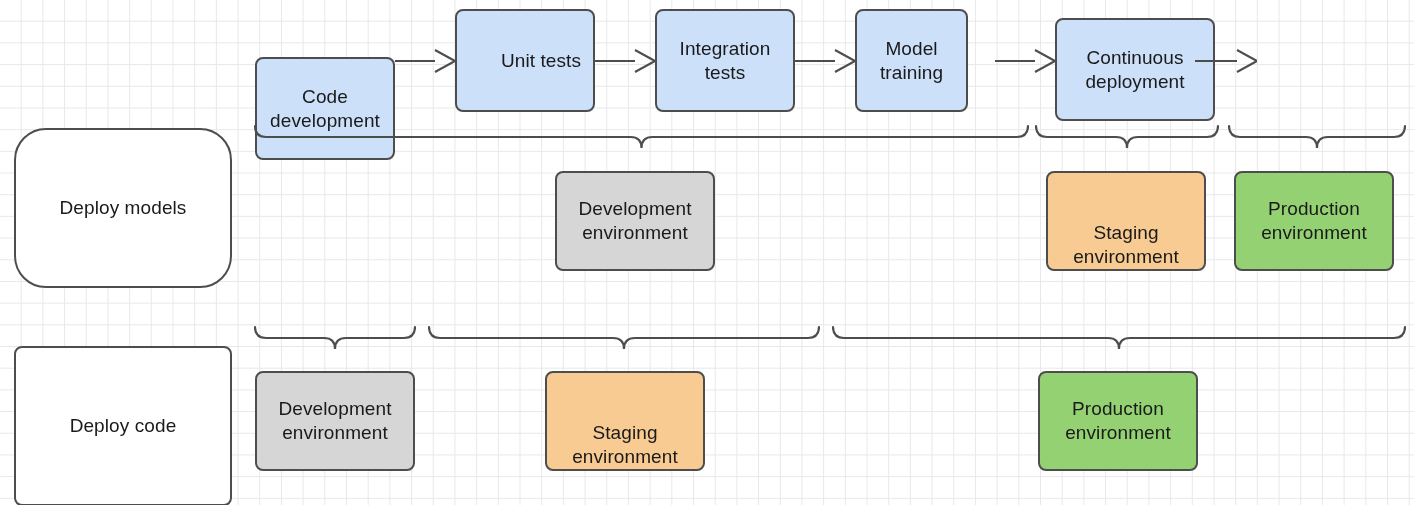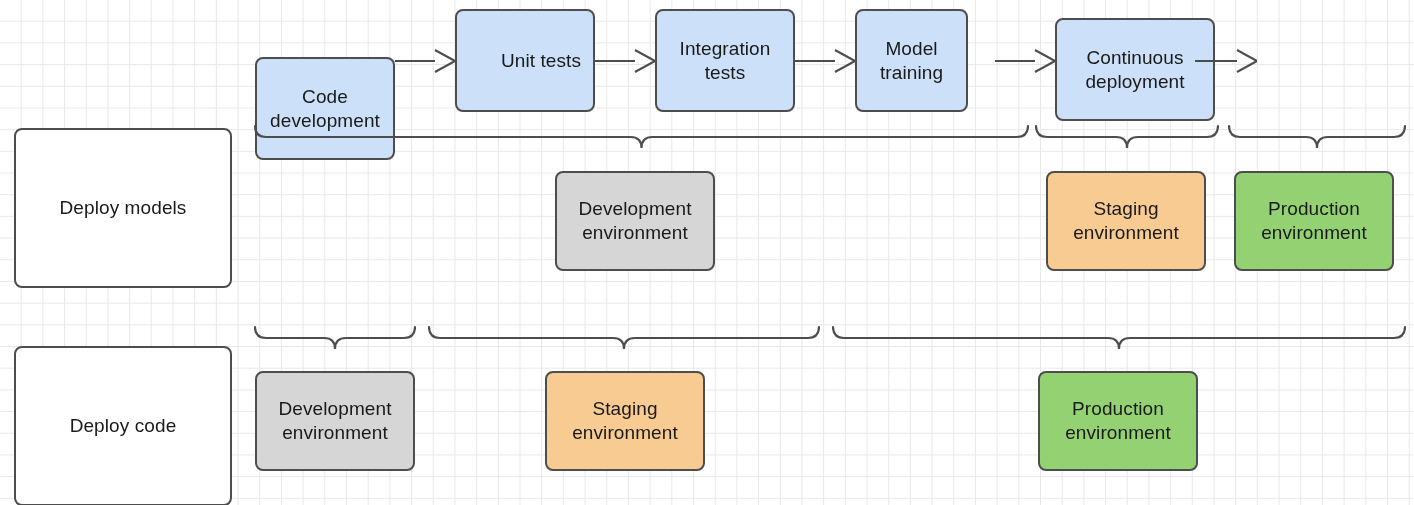--- a/index.html
+++ b/index.html
@@ -34,21 +34,21 @@
     color: #1a1a1a;
     font-size: 19px;
     line-height: 24px;
     letter-spacing: 0.1px;
     white-space: pre-line;
     user-select: none;
   }
   .node.blue   { background: #cce0f9; }
   .node.white  { background: #ffffff; }
   .node.gray   { background: #d6d6d6; }
-  .node.orange { background: #f7cb91; }
+  .node.orange { background: #f7cb91; align-items: flex-end; }
   .node.green  { background: #93d172; }
 
   
   .arrow {
     position: absolute;
     height: 26px;
     display: block;
     pointer-events: none;
   }
 
@@ -85,21 +85,21 @@
       <path d="M 40 2 L 60 13 L 40 24" stroke="#4d4d4d" stroke-width="2" stroke-linejoin="miter" fill="none"></path>
     </svg>
     <svg class="arrow" width="60" height="26" viewBox="0 0 60 26" style="left: 995px; top: 48px;">
       <path d="M 0 13 L 40 13" stroke="#4d4d4d" stroke-width="2" fill="none"></path>
       <path d="M 40 2 L 60 13 L 40 24" stroke="#4d4d4d" stroke-width="2" stroke-linejoin="miter" fill="none"></path>
     </svg>
     <svg class="arrow" width="62" height="26" viewBox="0 0 62 26" style="left: 1195px; top: 48px;">
       <path d="M 0 13 L 42 13" stroke="#4d4d4d" stroke-width="2" fill="none"></path>
       <path d="M 42 2 L 62 13 L 42 24" stroke="#4d4d4d" stroke-width="2" stroke-linejoin="miter" fill="none"></path>
     </svg>
-    <div class="node white" style="left: 14px; top: 128px; width: 218px; height: 160px;"><span>Deploy models</span></div>
+    <div class="node white" style="left: 14px; top: 128px; width: 218px; height: 160px; border-radius: 32px;"><span>Deploy models</span></div>
     <svg class="brace" width="775" height="30" viewBox="0 0 775 30" style="left: 254px; top: 122px;">
       <path d="M 1 4 Q 1 15 12 15 L 376.5 15 Q 387.5 15 387.5 26 Q 387.5 15 398.5 15 L 763 15 Q 774 15 774 4" stroke="#4d4d4d" stroke-width="2.2" stroke-linecap="round" fill="none"></path>
     </svg>
     <svg class="brace" width="184" height="30" viewBox="0 0 184 30" style="left: 1035px; top: 122px;">
       <path d="M 1 4 Q 1 15 12 15 L 81 15 Q 92 15 92 26 Q 92 15 103 15 L 172 15 Q 183 15 183 4" stroke="#4d4d4d" stroke-width="2.2" stroke-linecap="round" fill="none"></path>
     </svg>
     <svg class="brace" width="178" height="30" viewBox="0 0 178 30" style="left: 1228px; top: 122px;">
       <path d="M 1 4 Q 1 15 12 15 L 78 15 Q 89 15 89 26 Q 89 15 100 15 L 166 15 Q 177 15 177 4" stroke="#4d4d4d" stroke-width="2.2" stroke-linecap="round" fill="none"></path>
     </svg>
     <div class="node gray" style="left: 555px; top: 171px; width: 160px; height: 100px;"><span>Development

